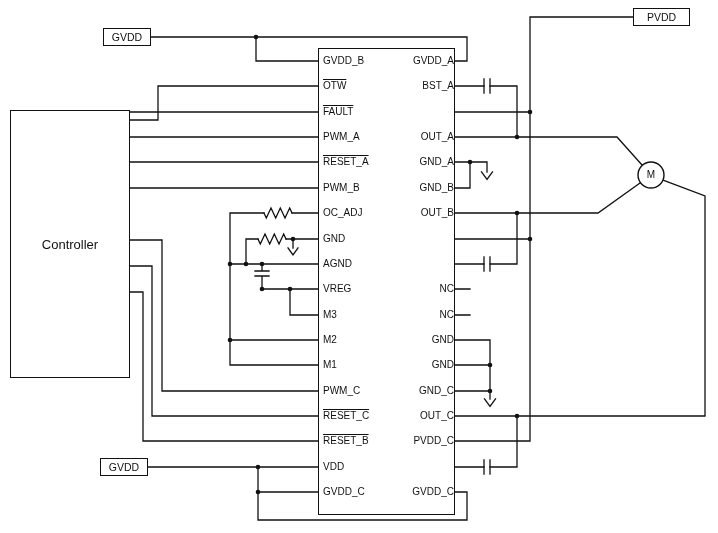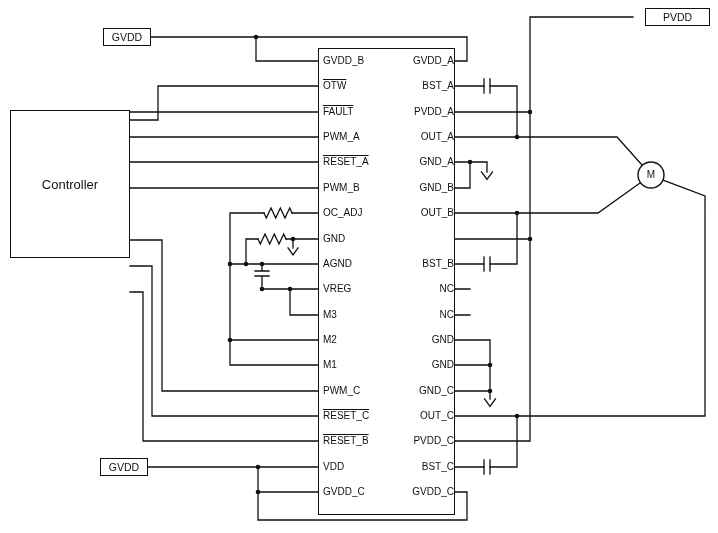--- a/index.html
+++ b/index.html
@@ -6,25 +6,25 @@
   .page {
     position:relative; width:718px; height:533px; background:#ffffff;
     font-family:"Liberation Sans", sans-serif; color:#111; overflow:hidden;
   }
   svg.wires { position:absolute; left:0; top:0; }
   svg.wires path { fill:none; stroke:#111; stroke-width:1.3; stroke-linecap:square; }
   .box {
     position:absolute; box-sizing:border-box; border:1.5px solid #111; background:#fff;
     display:flex; align-items:center; justify-content:center;
   }
-  .controller { left:10px; top:110px; width:120px; height:148px; font-size:13px; }
+  .controller { left:10px; top:110px; width:120px; height:268px; font-size:13px; }
   .icbox { left:318px; top:48px; width:137px; height:467px; }
   .supply { height:18px; font-size:10.5px; border-width:1.3px; }
   .gvdd-top { left:103px; top:28px; width:48px; }
-  .pvdd { left:633px; top:8px; width:65px;margin-left:12px; }
+  .pvdd { left:633px; top:8px; width:57px; }
   .gvdd-bottom { left:100px; top:458px; width:48px; }
   .pin {
     position:absolute; height:14px; line-height:14px; font-size:10px; white-space:nowrap;
   }
   .pin-left { left:323px; width:88px; text-align:left; }
   .pin-right { left:344px; width:110px; text-align:right; }
   .ov { text-decoration: overline; }
   .motor-label {
     position:absolute; left:644px; top:167px; width:14px; height:16px; line-height:16px;
     text-align:center; font-size:10px;
@@ -129,31 +129,28 @@
   <div class="pin pin-left" style="top:333px">M2</div>
   <div class="pin pin-left" style="top:358px">M1</div>
   <div class="pin pin-left" style="top:384px">PWM_C</div>
   <div class="pin pin-left ov" style="top:409px">RESET_C</div>
   <div class="pin pin-left ov" style="top:434px">RESET_B</div>
   <div class="pin pin-left" style="top:460px">VDD</div>
   <div class="pin pin-left" style="top:485px">GVDD_C</div>
 
   <div class="pin pin-right" style="top:54px">GVDD_A</div>
   <div class="pin pin-right" style="top:79px">BST_A</div>
-  <div class="pin pin-right" style="top:105px">PVDD_A</div>
   <div class="pin pin-right" style="top:130px">OUT_A</div>
   <div class="pin pin-right" style="top:155px">GND_A</div>
   <div class="pin pin-right" style="top:181px">GND_B</div>
   <div class="pin pin-right" style="top:206px">OUT_B</div>
-  <div class="pin pin-right" style="top:257px">BST_B</div>
   <div class="pin pin-right" style="top:282px">NC</div>
   <div class="pin pin-right" style="top:308px">NC</div>
   <div class="pin pin-right" style="top:333px">GND</div>
   <div class="pin pin-right" style="top:358px">GND</div>
   <div class="pin pin-right" style="top:409px">OUT_C</div>
   <div class="pin pin-right" style="top:384px">GND_C</div>
   <div class="pin pin-right" style="top:434px">PVDD_C</div>
-  <div class="pin pin-right" style="top:460px">BST_C</div>
   <div class="pin pin-right" style="top:485px">GVDD_C</div>
 
   <div class="motor-label">M</div>
 
 </div>
 
 </body></html>

